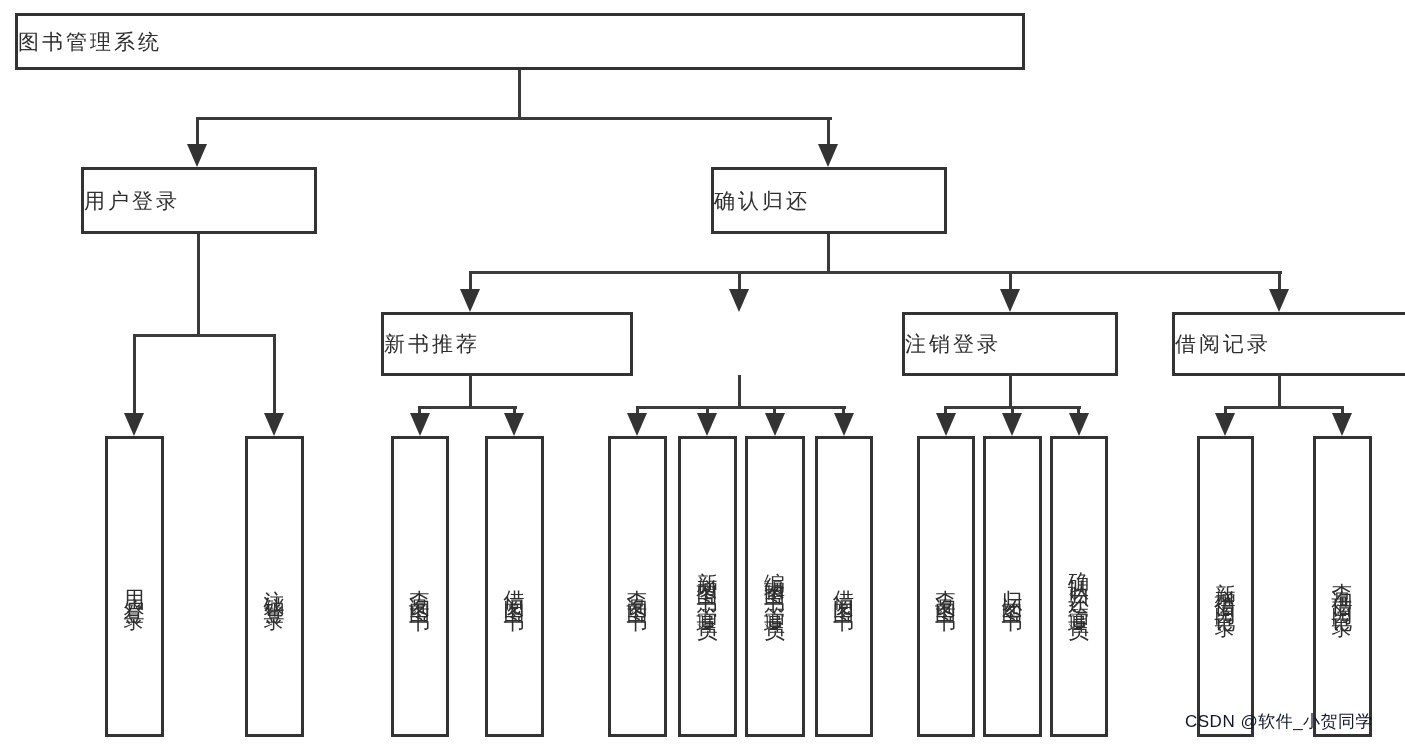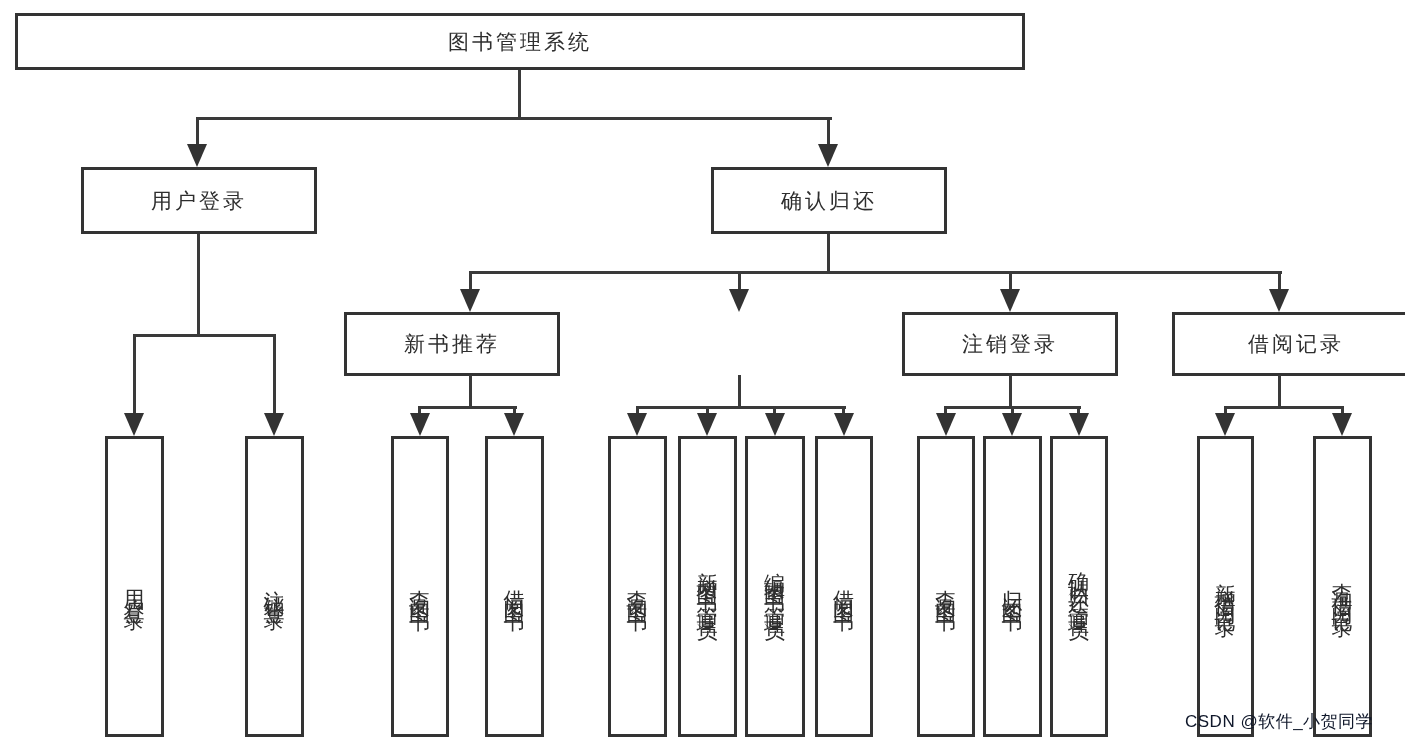--- a/index.html
+++ b/index.html
@@ -6,21 +6,21 @@
   #canvas{
     position:relative;
     width:1405px;height:747px;
     background:#ffffff;
     font-family:"Liberation Sans",sans-serif;
     overflow:hidden;
   }
   .hbox{
     position:absolute;box-sizing:border-box;
     border:3px solid #333333;background:#ffffff;
-    display:flex;align-items:center;justify-content:center;
+    display:flex;align-items:center;justify-content:flex-start;
     font-size:21px;letter-spacing:3px;color:#2e2e2e;
     white-space:nowrap;
   }
   .vbox{
     position:absolute;box-sizing:border-box;
     border:3px solid #333333;background:#ffffff;
     writing-mode:vertical-rl;
     display:flex;align-items:center;justify-content:center;
     font-size:21px;letter-spacing:7px;color:#2e2e2e;
     top:436px;height:301px;
@@ -74,21 +74,21 @@
   <div class="hline" style="left:469px;top:271px;width:813px;"></div>
   <div class="vline" style="left:469px;top:271px;height:21px;"></div>
   <div class="arrow" style="left:460px;top:289px;"></div>
   <div class="vline" style="left:738px;top:271px;height:21px;"></div>
   <div class="arrow" style="left:729px;top:289px;"></div>
   <div class="vline" style="left:1009px;top:271px;height:21px;"></div>
   <div class="arrow" style="left:1000px;top:289px;"></div>
   <div class="vline" style="left:1278px;top:271px;height:21px;"></div>
   <div class="arrow" style="left:1269px;top:289px;"></div>
 
-  <div class="hbox" style="left:344px;top:312px;width:216px;height:64px;">
+  <div class="hbox" style="left:381px;top:312px;width:252px;height:64px;">
     <span>新书推荐</span>
   </div>
   <div class="hbox" style="left:902px;top:312px;width:216px;height:64px;">
     <span>注销登录</span>
   </div>
   <div class="hbox" style="left:1172px;top:312px;width:248px;height:64px;">
     <span>借阅记录</span>
   </div>
 
   <div class="vline" style="left:469px;top:375px;height:33px;"></div>

